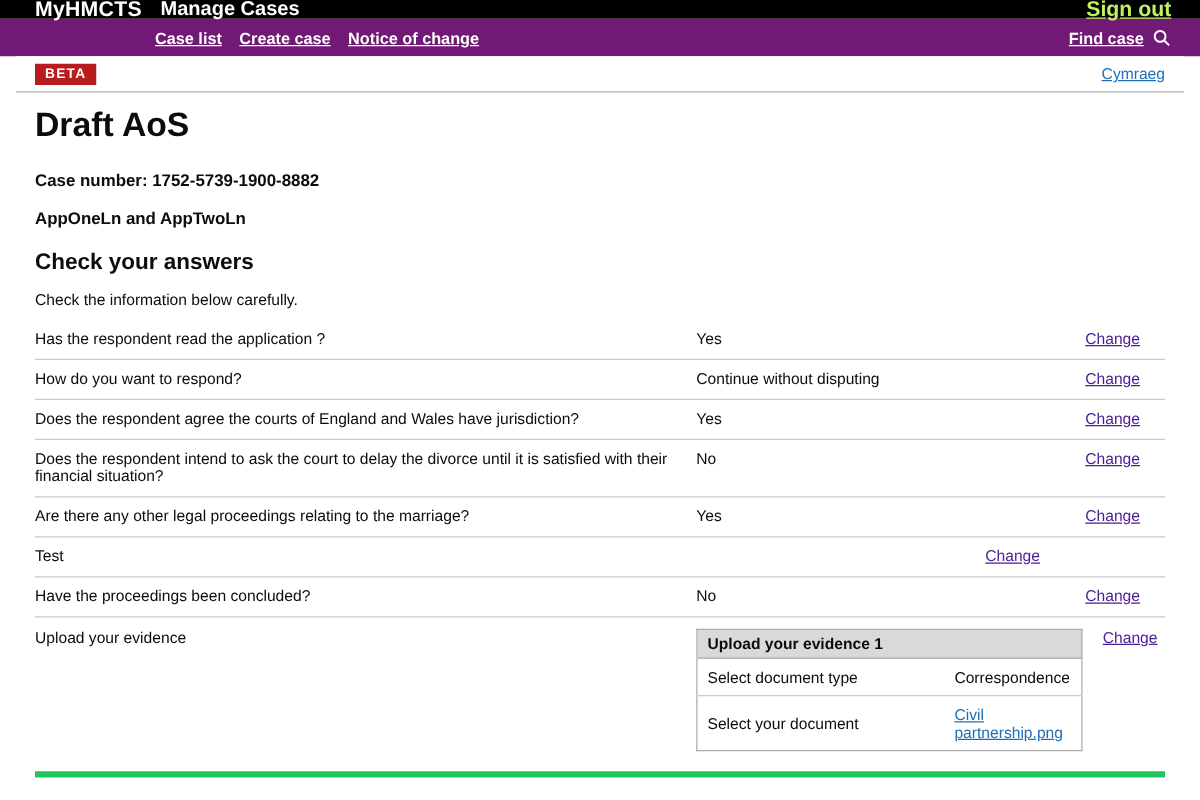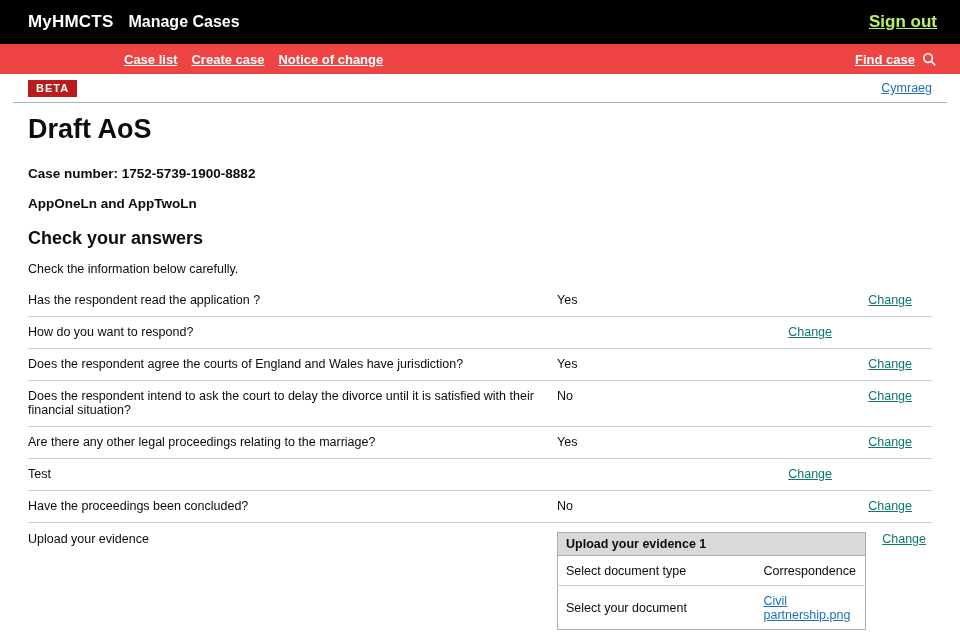--- a/index.html
+++ b/index.html
@@ -7,30 +7,30 @@
   body {
     width:960px; height:640px; overflow:hidden;
     background:#fff; color:#0b0c0c;
     font-family:"Liberation Sans", sans-serif;
     font-size:12.5px;
   }
   a { cursor:pointer; }
 
   
   .topbar {
-    height:44px; background:#000; color:#fff;
+    height:15px; background:#000; color:#fff;
     display:flex; align-items:center; padding:0 23px 0 28px;
   }
   .brand { font-weight:bold; font-size:17px; letter-spacing:.2px; }
   .app-title { font-weight:bold; font-size:16px; margin-left:15px; }
   .signout { margin-left:auto; color:#bef264; font-weight:bold; font-size:17px; text-decoration:underline; }
 
   
   .navbar {
-    height:30px; background:#ef4444; color:#fff;
+    height:30px; background:#701a75; color:#fff;
     display:flex; align-items:center; padding:0 23px 0 124px;
   }
   .nav-link { color:#fff; font-weight:bold; font-size:13px; text-decoration:underline; margin-right:14px; }
   .find-case { margin-left:auto; display:flex; align-items:center; }
   .find-case a { color:#fff; font-weight:bold; font-size:13px; text-decoration:underline; }
   .search-icon { margin-left:7px; display:inline-flex; }
 
   
   .phase-banner {
     margin:0 13px; height:29px; border-bottom:1px solid #b1b4b6;
@@ -53,21 +53,21 @@
   .hint { font-size:12.5px; margin:13px 0 0; color:#0b0c0c; }
 
   .answers { margin-top:9px; }
   .cya-row {
     display:grid; grid-template-columns:529px 1fr 80px;
     border-bottom:1px solid #ccc; padding:8px 0 9px; align-items:start;
   }
   .cya-q { padding-right:18px; }
   .cya-a { padding-right:10px; }
   .cya-change { text-align:right; padding-right:20px; }
-  .cya-change a { color:#0f766e; text-decoration:underline; font-size:12.5px; }
+  .cya-change a { color:#4c1d95; text-decoration:underline; font-size:12.5px; }
 
   .upload-row {
     display:grid; grid-template-columns:529px 1fr 80px;
     border-bottom:5px solid #22c55e; padding:9px 0 16px; align-items:start;
   }
   .evidence-table {
     width:309px; border-collapse:collapse; font-size:12.5px;
     border:1px solid #adadad;
   }
   .evidence-table th {
@@ -117,20 +117,21 @@
   <div class="answers">
 
     <div class="cya-row">
       <div class="cya-q">Has the respondent read the application ?</div>
       <div class="cya-a">Yes</div>
       <div class="cya-change"><a>Change</a></div>
     </div>
 
     <div class="cya-row">
       <div class="cya-q">How do you want to respond?</div>
+      <div class="cya-a">Continue without disputing</div>
       <div class="cya-change"><a>Change</a></div>
     </div>
 
     <div class="cya-row">
       <div class="cya-q">Does the respondent agree the courts of England and Wales have jurisdiction?</div>
       <div class="cya-a">Yes</div>
       <div class="cya-change"><a>Change</a></div>
     </div>
 
     <div class="cya-row">

